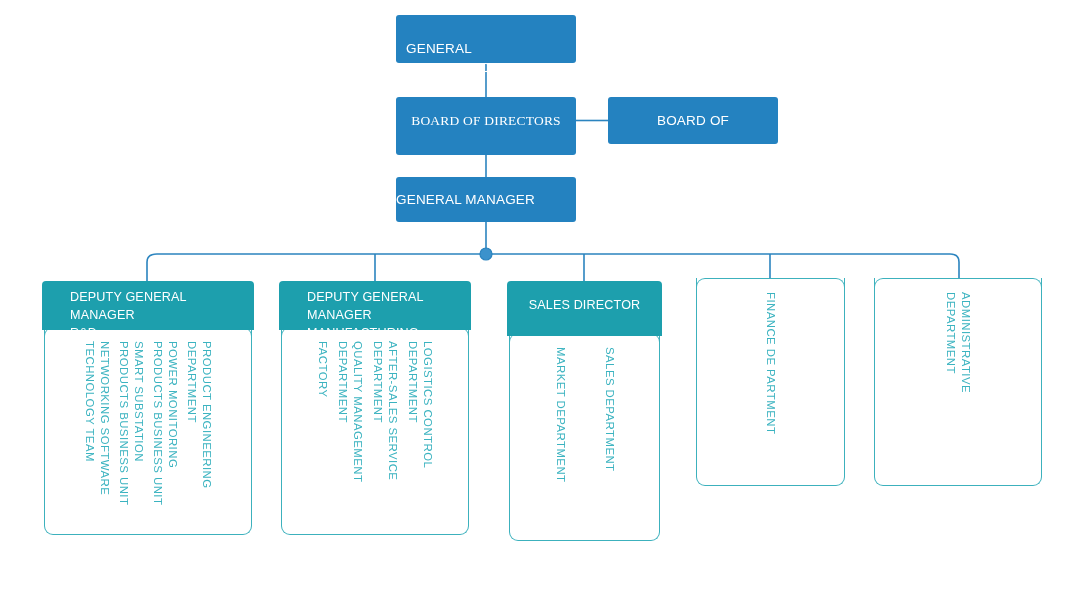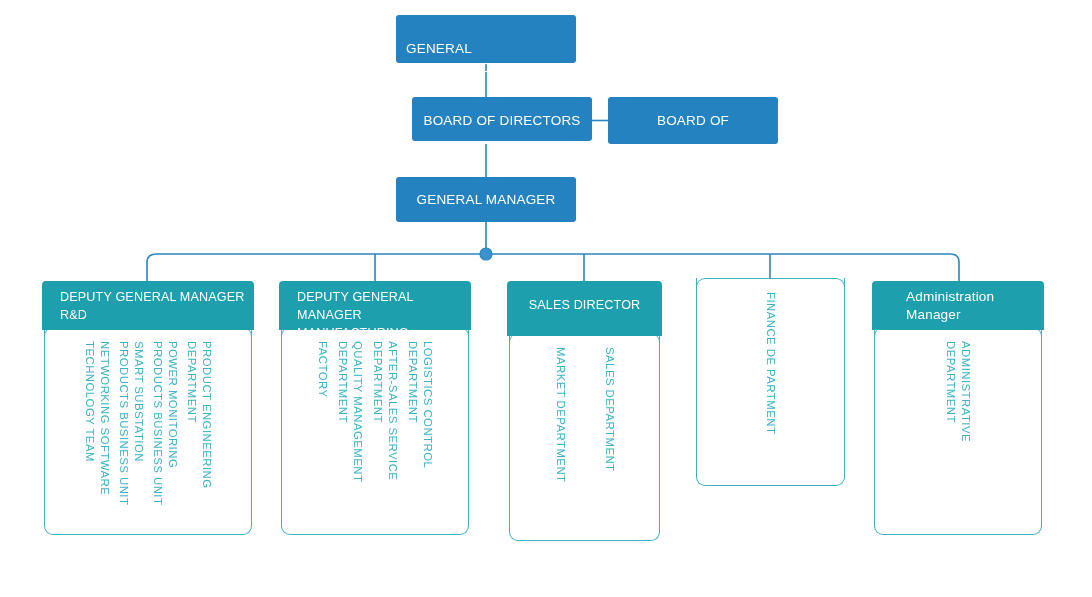--- a/index.html
+++ b/index.html
@@ -49,42 +49,42 @@
   #box-shareholders {
     left: 396px;
     top: 15px;
     width: 180px;
     height: 48px;
     padding: 24px 0 0 10px;
     line-height: 19px;
     text-align: left;
   }
   #box-directors {
-    left: 412px;
+    left: 396px;
     top: 97px;
     width: 180px;
-    height: 44px;
+    height: 58px;
     line-height: 47px;
     text-align: center;
+    font-family: Liberation Serif, serif;
   }
   #box-supervisors {
     left: 608px;
     top: 97px;
     width: 170px;
     height: 47px;
     line-height: 47px;
     text-align: center;
   }
   #box-manager {
     left: 396px;
     top: 177px;
     width: 180px;
     height: 45px;
     line-height: 45px;
-    text-align: center;
   }
 
   
   .division {
     position: absolute;
     top: 281px;
     box-sizing: border-box;
   }
   .div-header {
     position: relative;
@@ -95,21 +95,21 @@
     letter-spacing: 0.15px;
     box-sizing: border-box;
     z-index: 2;
   }
   .div-header .dh-label {
     display: block;
     white-space: pre-line;
   }
   .div-header.two-line {
     height: 49px;
-    padding: 7px 0 0 18px;
+    padding: 7px 0 0 28px;
     line-height: 18px;
     text-align: left;
   }
   .div-header.one-line {
     height: 55px;
     line-height: 49px;
     text-align: center;
   }
   .div-header.title-case {
     font-size: 13.6px;
@@ -270,24 +270,20 @@
 
   <div class="division" id="div-finance">
     <div class="div-body">
       <div class="vcols">
         <div class="vcol">FINANCE DE  PARTMENT</div>
       </div>
     </div>
   </div>
 
   <div class="division" id="div-admin">
-    <div class="div-header two-line title-case">
-      <span class="dh-label">Administration
-Manager</span>
-    </div>
     <div class="div-body">
       <div class="vcols">
         <div class="vcol">ADMINISTRATIVE
 DEPARTMENT</div>
       </div>
     </div>
   </div>
 
 </div>
 

